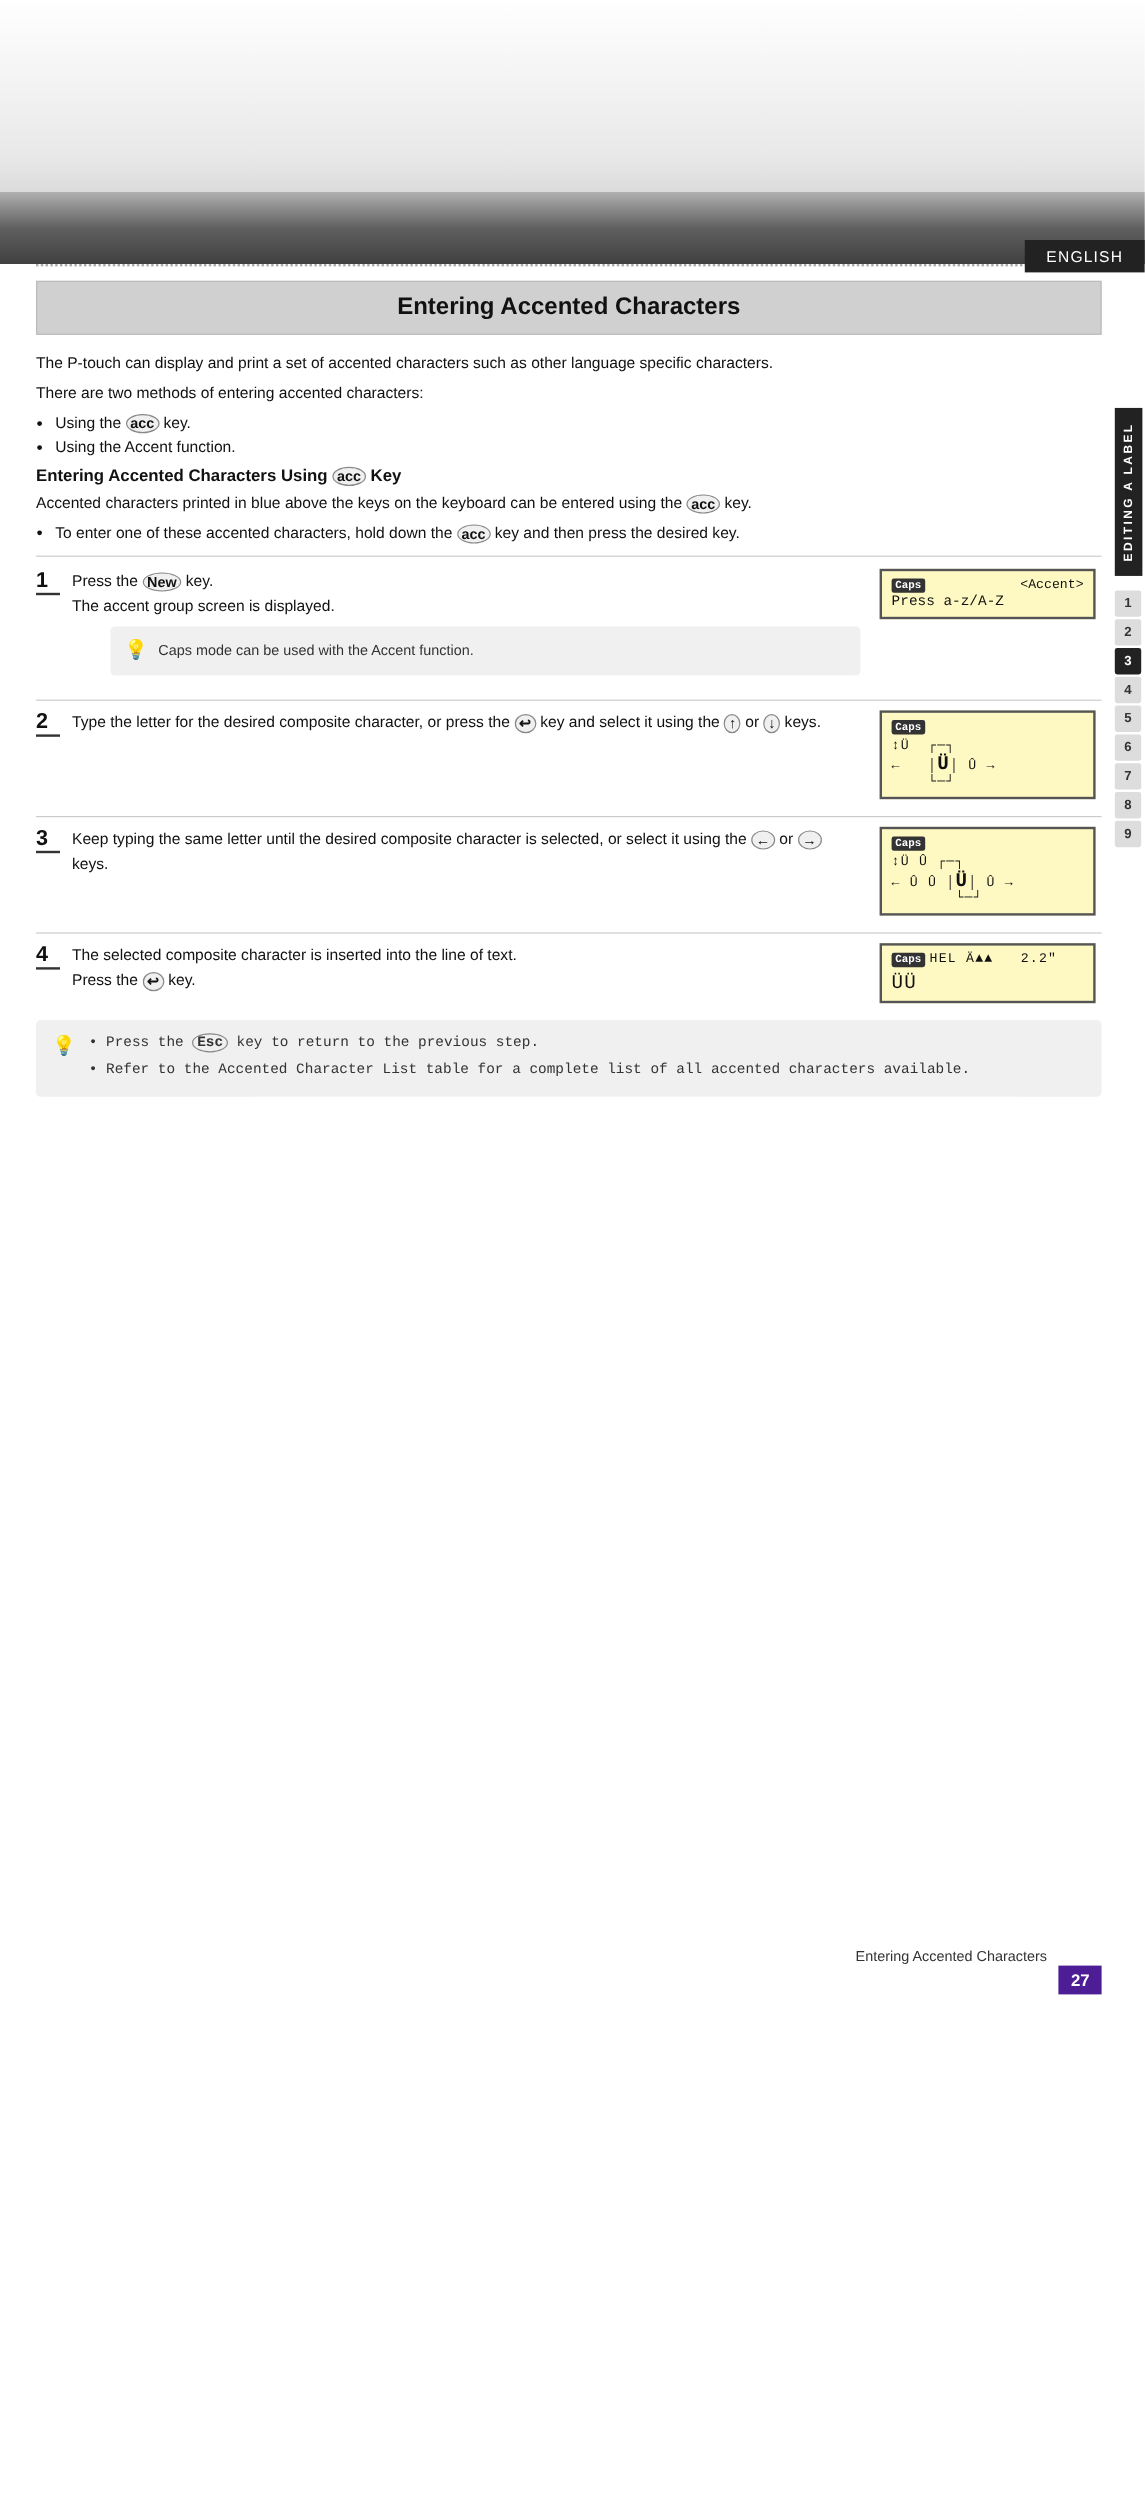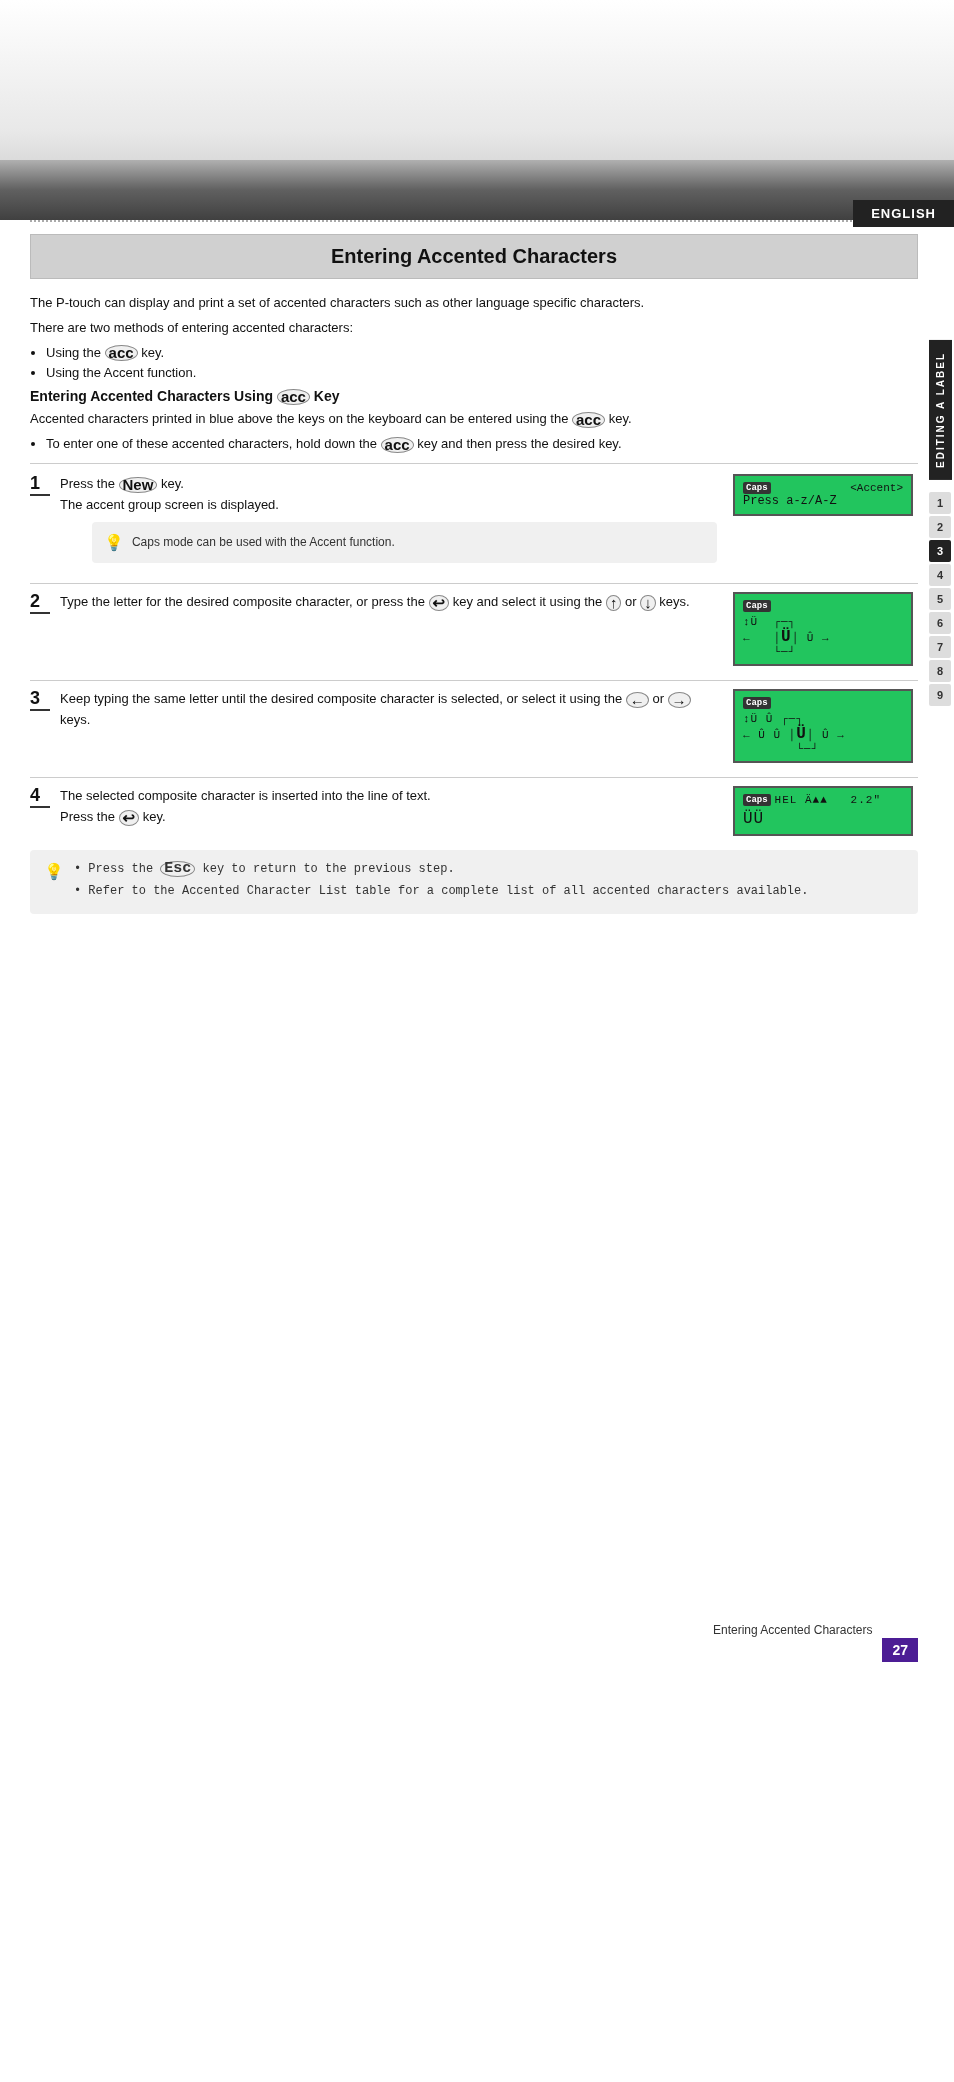--- a/index.html
+++ b/index.html
@@ -30,21 +30,21 @@
     }
 
     
     .english-badge {
       position: absolute;
       top: 200px;
       right: 0;
       background: #222;
       color: #fff;
       font-size: 13px;
-      font-weight: bold;
+      font-weight: normal;
       padding: 6px 18px;
       letter-spacing: 1px;
     }
 
     
     .right-sidebar {
       position: absolute;
       right: 0;
       top: 340px;
       width: 28px;
@@ -139,21 +139,21 @@
       font-weight: bold;
       color: #111;
       margin-bottom: 4px;
     }
 
     
     .key-badge {
       display: inline-block;
       border: 1px solid #888;
       border-radius: 50%;
-      font-size: 15px;
+      font-size: 12px;
       padding: 0 3px;
       font-weight: bold;
       background: #f0f0f0;
       vertical-align: middle;
       line-height: 14px;
     }
 
     
     .steps-container {
       margin-top: 10px;
@@ -170,21 +170,21 @@
     .step-content {
       flex: 1;
       font-size: 13px;
       line-height: 1.6;
       color: #111;
     }
     .step-screen {
       width: 180px;
       min-width: 180px;
       border: 2px solid #555;
-      background: #22c55e;
+      background: #fef9c3;
       font-family: 'Courier New', monospace;
       font-size: 12px;
       padding: 6px 8px;
       color: #111;
     }
     .caps-badge {
       display: inline-block;
       background: #333;
       color: #fff;
       font-size: 9px;

